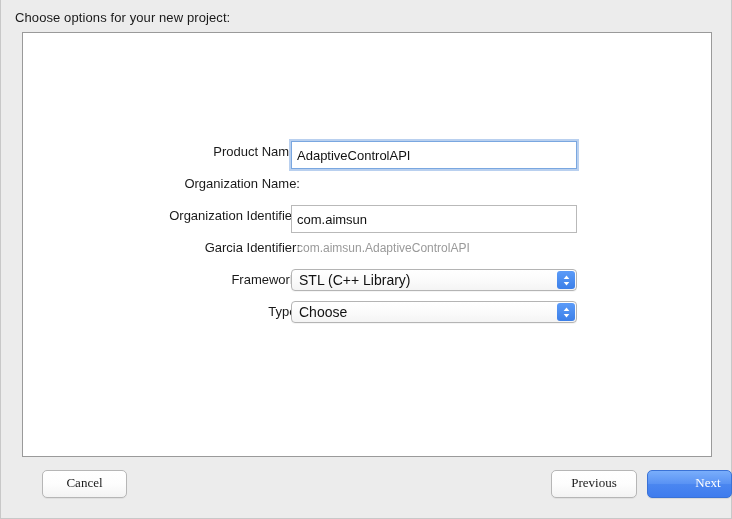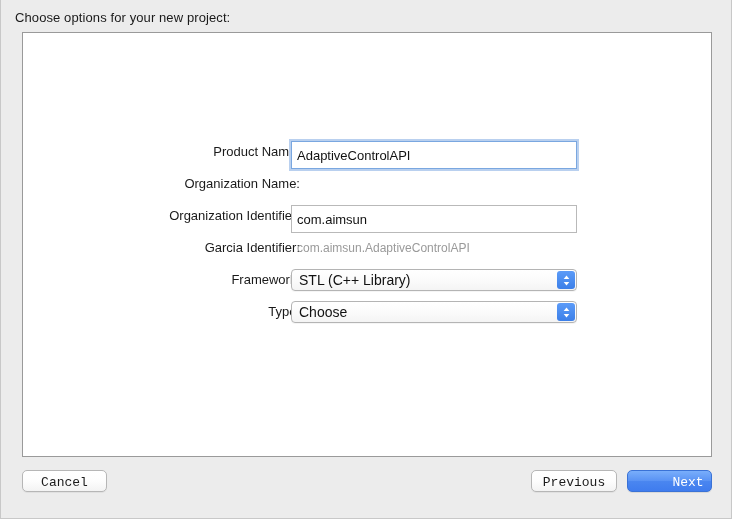--- a/index.html
+++ b/index.html
@@ -127,28 +127,29 @@
   .popup .popup-btn svg { display: block; }
   .buttons {
     position: absolute;
     left: 0; right: 0;
     top: 470px;
     height: 30px;
   }
   .btn {
     position: absolute;
     top: 0;
-    height: 22px;
+    height: 28px;
     border-radius: 5px;
-    font-family: Liberation Mono, monospace;
+    font-family: Liberation Serif, serif;
     font-size: 13px;
     line-height: 24px;
     text-align: center;
     cursor: default;
     user-select: none;
+    margin-left: 20px;
   }
   .btn-std {
     background: linear-gradient(to bottom, #ffffff 0%, #fdfdfd 50%, #f3f3f3 100%);
     border: 1px solid #b6b6b6;
     color: #1a1a1a;
     box-shadow: 0 1px 0 rgba(0,0,0,0.05);
   }
   .btn-default {
     background: linear-gradient(to bottom, #79aefb 0%, #5a93f4 48%, #4a86f0 52%, #3f7cee 100%);
     border: 1px solid #3a72d6;

